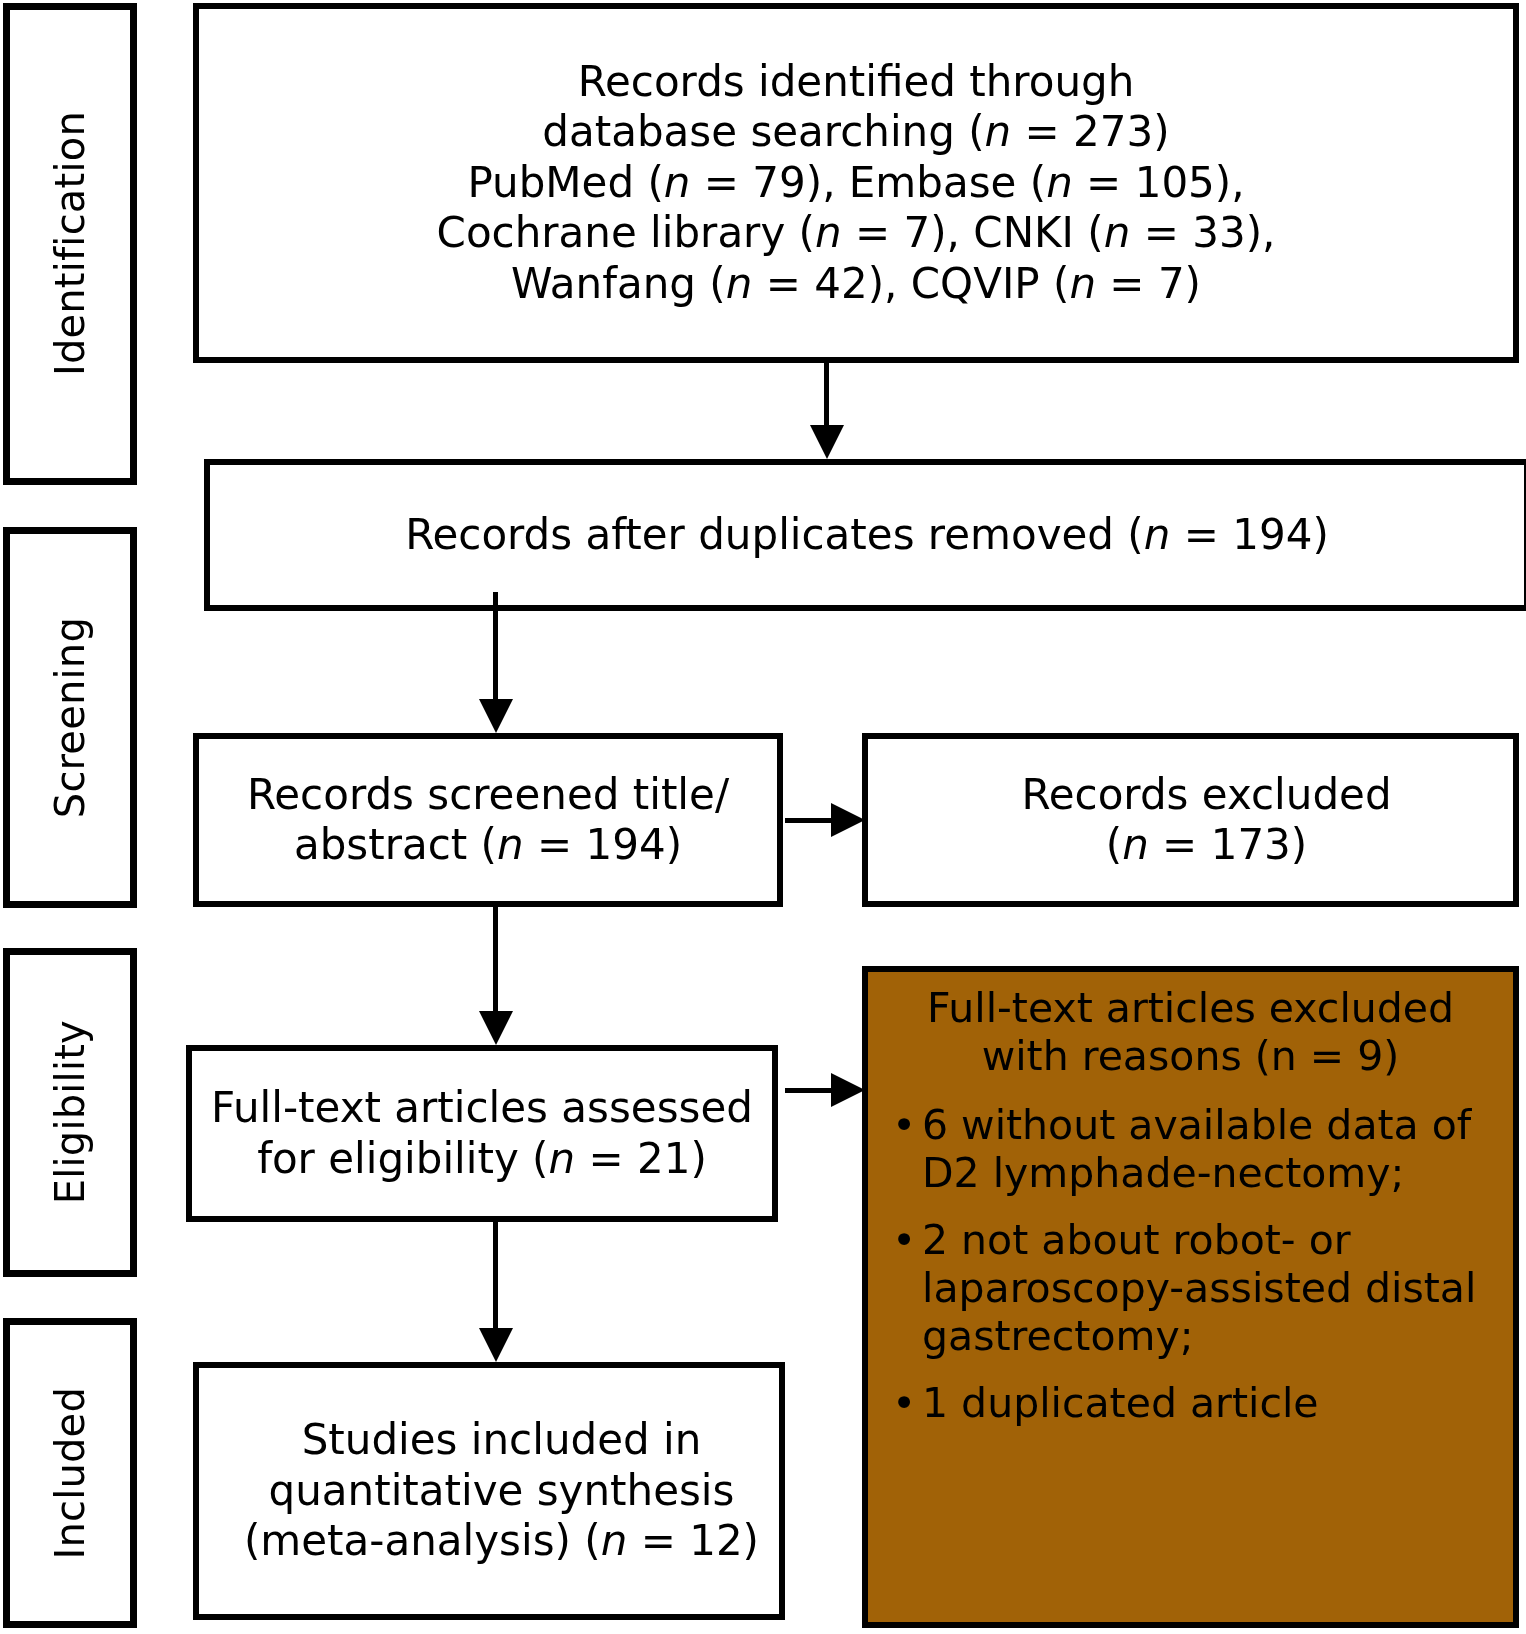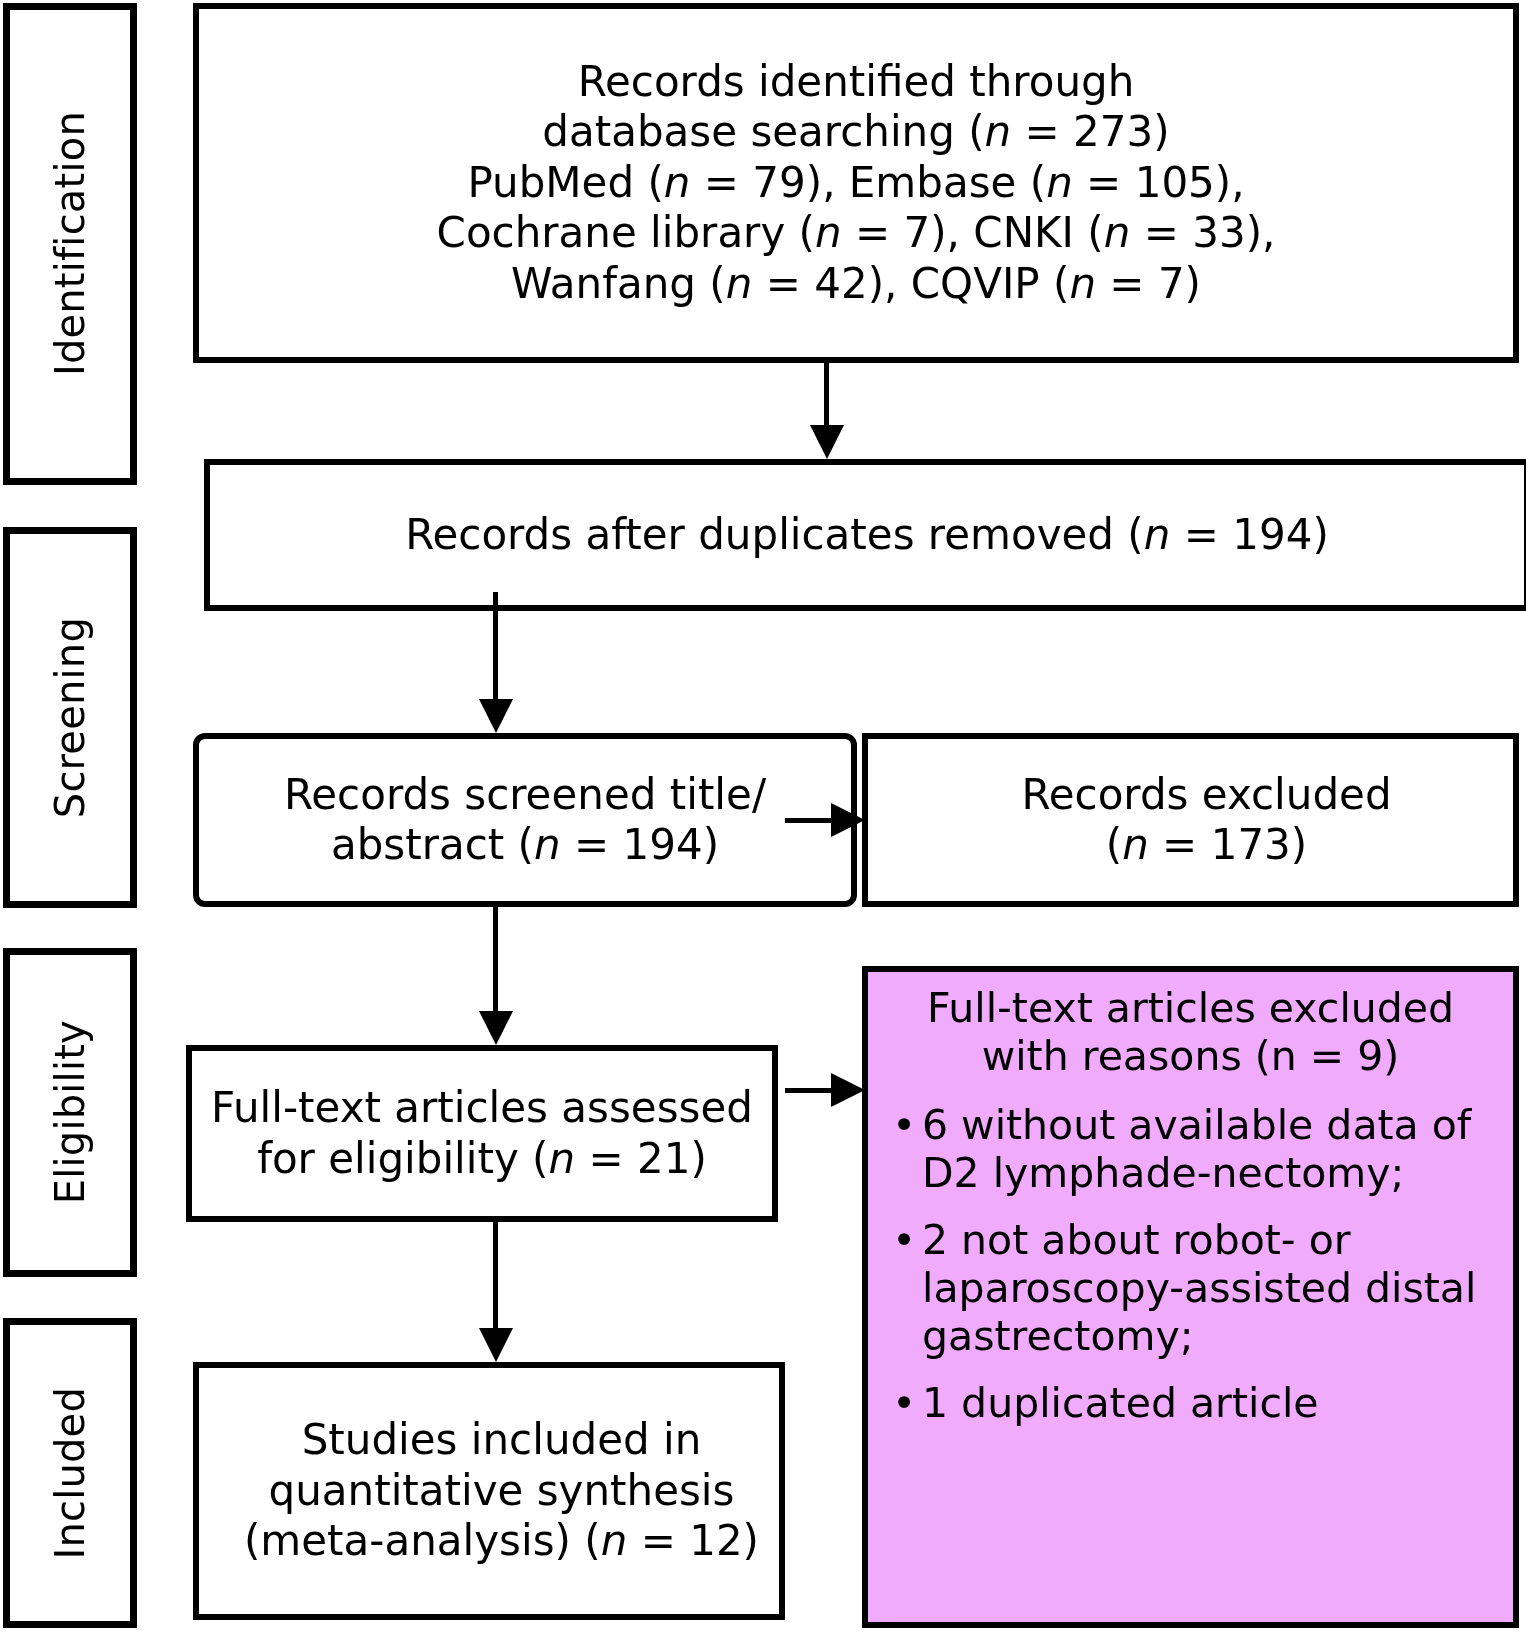--- a/index.html
+++ b/index.html
@@ -59,21 +59,21 @@
   }
   .flow-text .it {
     font-style: italic;
   }
 
   
   .reasons-box {
     position: absolute;
     box-sizing: border-box;
     border: 6px solid #000000;
-    background: #f0abfc;
+    background: #a16207;
     color: #000000;
     padding: 12px 18px 10px 18px;
     display: flex;
     flex-direction: column;
     justify-content: flex-start;
   }
   .reasons-head {
     font-size: 41px;
     line-height: 1.18;
     text-align: center;
@@ -159,21 +159,21 @@
   <div class="vline" style="left:824px; top:363px; height:68px;"></div>
   <div class="arrow-down" style="left:810px; top:425px;"></div>
 
   <div class="flow-box" style="left:204px; top:459px; width:1326px; height:152px;">
     <div class="flow-text">Records after duplicates removed (<span class="it">n</span> = 194)</div>
   </div>
 
   <div class="vline" style="left:493px; top:592px; height:113px;"></div>
   <div class="arrow-down" style="left:479px; top:699px;"></div>
 
-  <div class="flow-box" style="left:193px; top:733px; width:664px; height:174px;border-radius:12px;">
+  <div class="flow-box" style="left:193px; top:733px; width:590px; height:174px;">
     <div class="flow-text">Records screened title/
 abstract (<span class="it">n</span> = 194)</div>
   </div>
 
   <div class="hline" style="left:785px; top:818px; width:52px;"></div>
   <div class="arrow-right" style="left:831px; top:803px;"></div>
 
   <div class="flow-box" style="left:862px; top:733px; width:657px; height:174px;padding-left:32px;">
     <div class="flow-text">Records excluded
 (<span class="it">n</span> = 173)</div>

